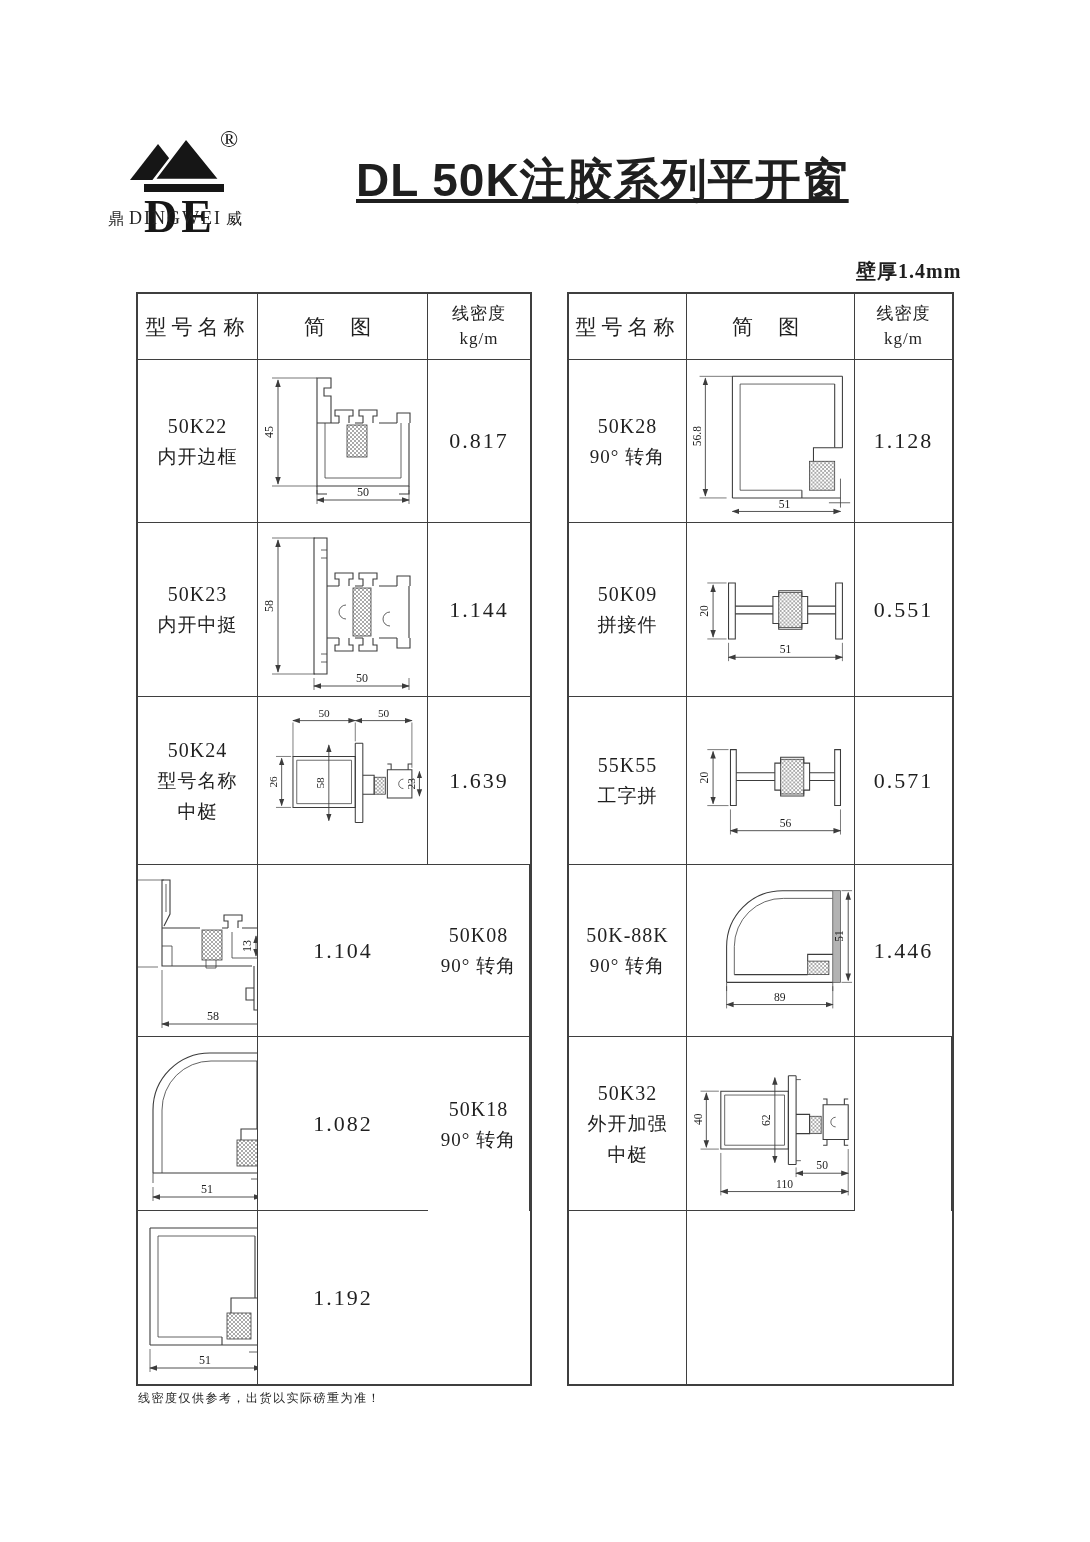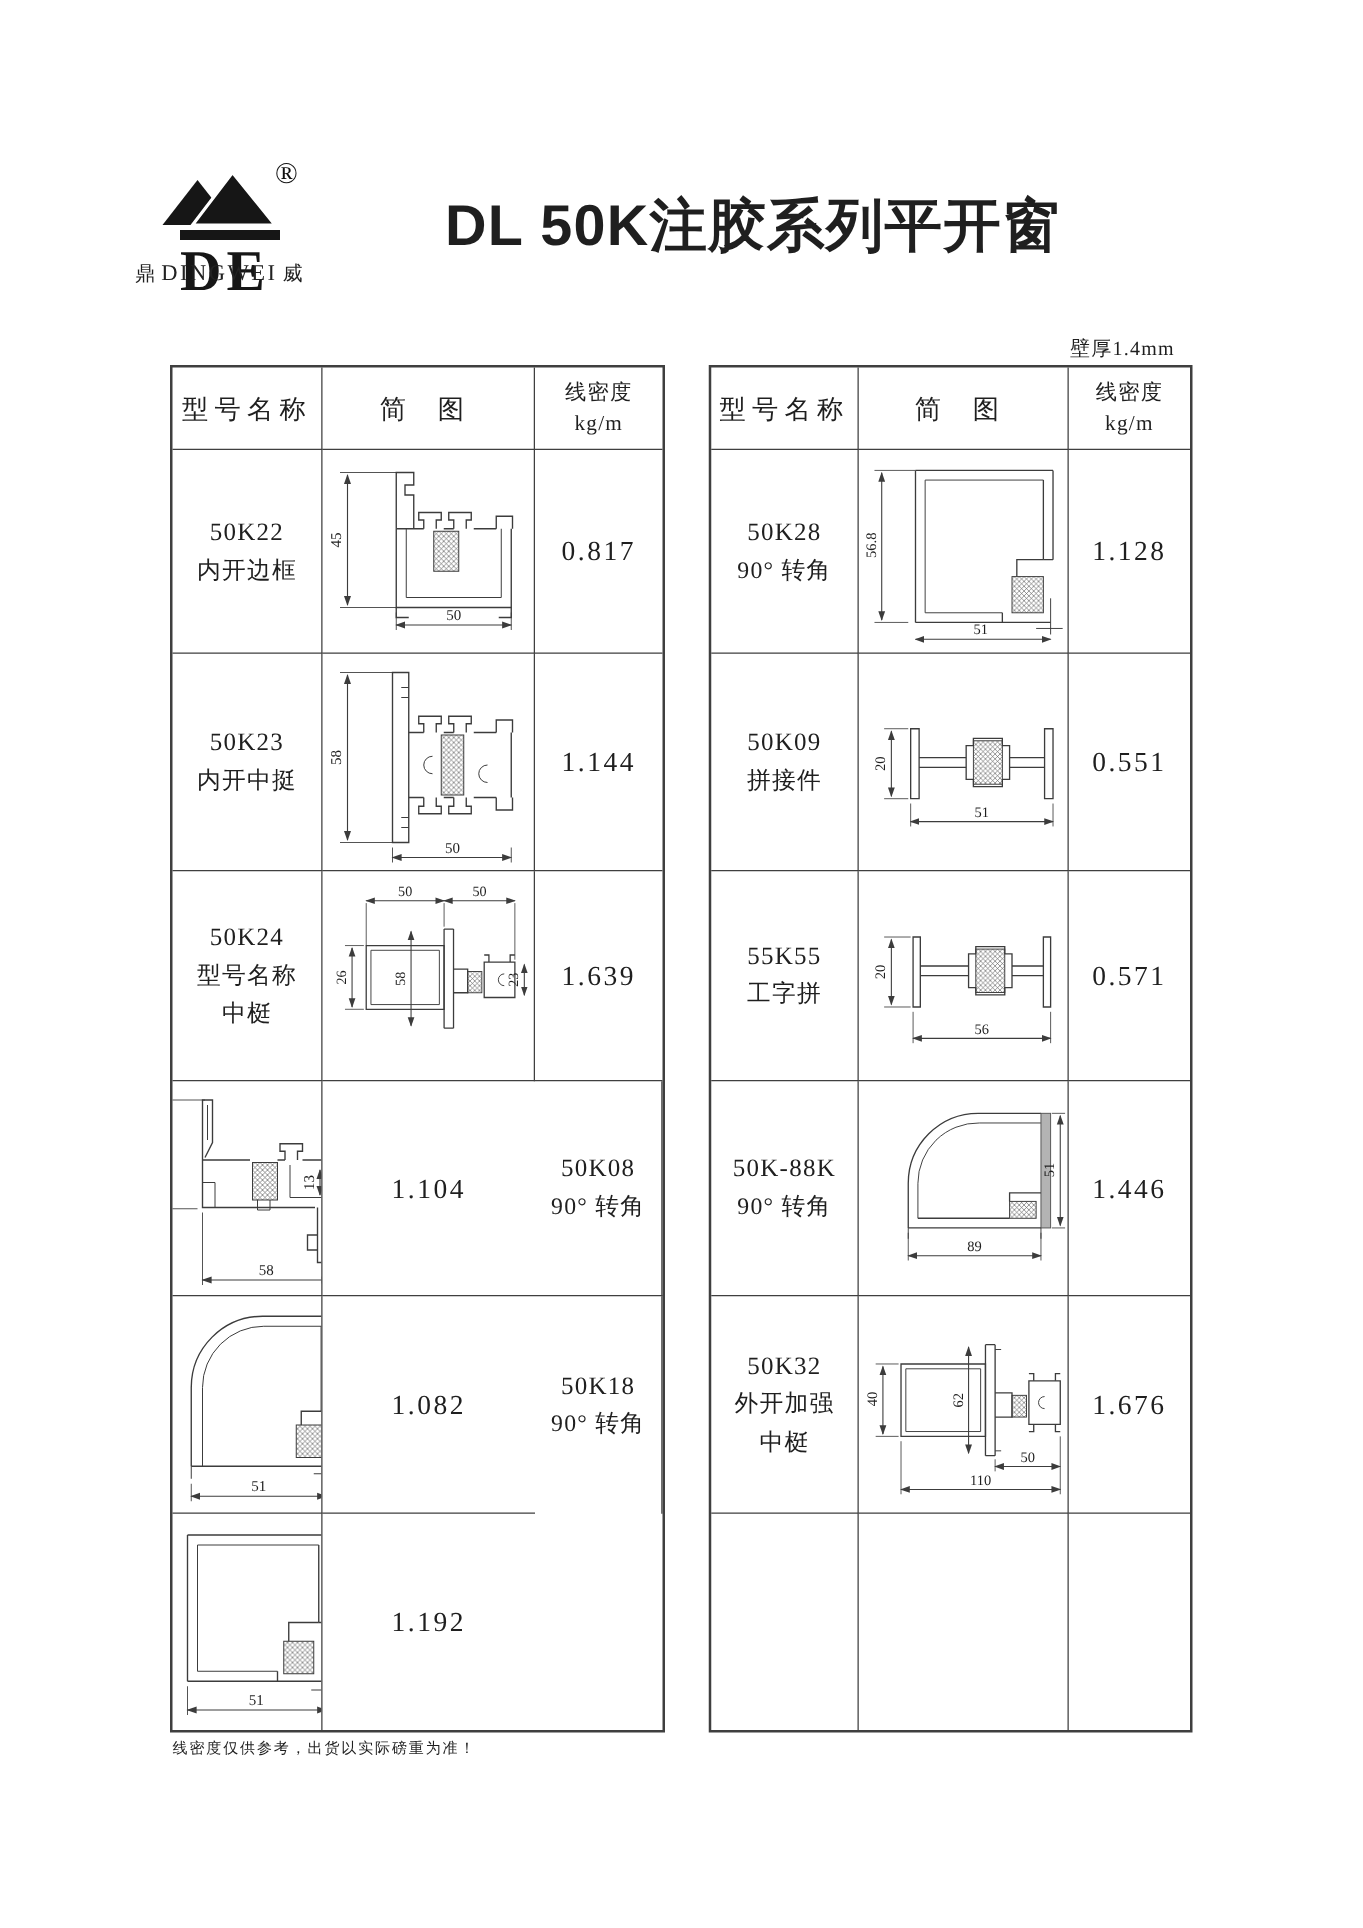--- a/index.html
+++ b/index.html
@@ -6,22 +6,22 @@
   .page{position:relative;width:1090px;height:1542px;background:#fff;overflow:hidden;
         font-family:"Liberation Serif",serif;color:#1f1f1f;}
   
   .logo{position:absolute;left:128px;top:128px;width:150px;height:110px;}
   .logo .reg{position:absolute;left:92px;top:-2px;font-size:24px;color:#111;}
   .brand-line{position:absolute;left:108px;top:208px;width:160px;white-space:nowrap;}
   .brand-line .cn{font-size:16px;letter-spacing:1px;}
   .brand-line .en{font-size:18px;font-family:Liberation Serif, serif;letter-spacing:2px;color:#222;}
   
   .title{position:absolute;left:356px;top:150px;font-size:46px;font-weight:700;
-         font-family:"Liberation Sans",sans-serif;letter-spacing:1px;white-space:nowrap;}
-  .wall-note{position:absolute;left:856px;top:269px;font-size:16px;letter-spacing:1px;}
+         font-family:"Liberation Sans",sans-serif;letter-spacing:1px;white-space:nowrap;text-decoration:underline;}
+  .wall-note{position:absolute;left:856px;top:258px;font-size:20px;letter-spacing:1px;font-weight:bold;}
   .footer-note{position:absolute;left:138px;top:1390px;font-size:12px;letter-spacing:1.5px;}
   
   .ptable{position:absolute;top:292px;display:grid;border:2px solid #3f3f3f;background:#fff;}
   .ptable.lt{left:136px;grid-template-columns:120px 170px 102px;
              grid-template-rows:66px 163px 174px 168px 172px 174px 173px;}
   .ptable.rt{left:567px;grid-template-columns:118px 168px 97px;
              grid-template-rows:66px 163px 174px 168px 172px 174px 173px;}
   .cell{border-right:1px solid #3f3f3f;border-bottom:1px solid #3f3f3f;
         display:flex;flex-direction:column;align-items:center;justify-content:center;overflow:hidden;}
   .cell.lc{border-right:none;} .cell.lr{border-bottom:none;}
@@ -429,23 +429,20 @@
         <text class="dimt" x="85" y="82" text-anchor="middle" transform="rotate(-90 85 82)">62</text>
         <line class="ext" x1="112" y1="131" x2="112" y2="141"></line>
           <line class="ext" x1="166" y1="112" x2="166" y2="160"></line>
         <line class="dim" x1="112" y1="137" x2="166" y2="137" marker-start="url(#arw)" marker-end="url(#arw)"></line>
         <text class="dimt" x="139" y="133" text-anchor="middle">50</text>
         <line class="ext" x1="34" y1="116" x2="34" y2="160"></line>
         <line class="dim" x1="34" y1="156" x2="166" y2="156" marker-start="url(#arw)" marker-end="url(#arw)"></line>
         <text class="dimt" x="100" y="152" text-anchor="middle">110</text>
       </svg>
     </div>
-    <div class="cell lc">
-        <span class="density">1.676</span>
-      </div>
 
     <div class="cell lr">
       <div class="model-code"></div>
     </div>
     <div class="cell lr"></div>
     <div class="cell lc lr">
         <span class="density"></span>
       </div>
   </div>
 

